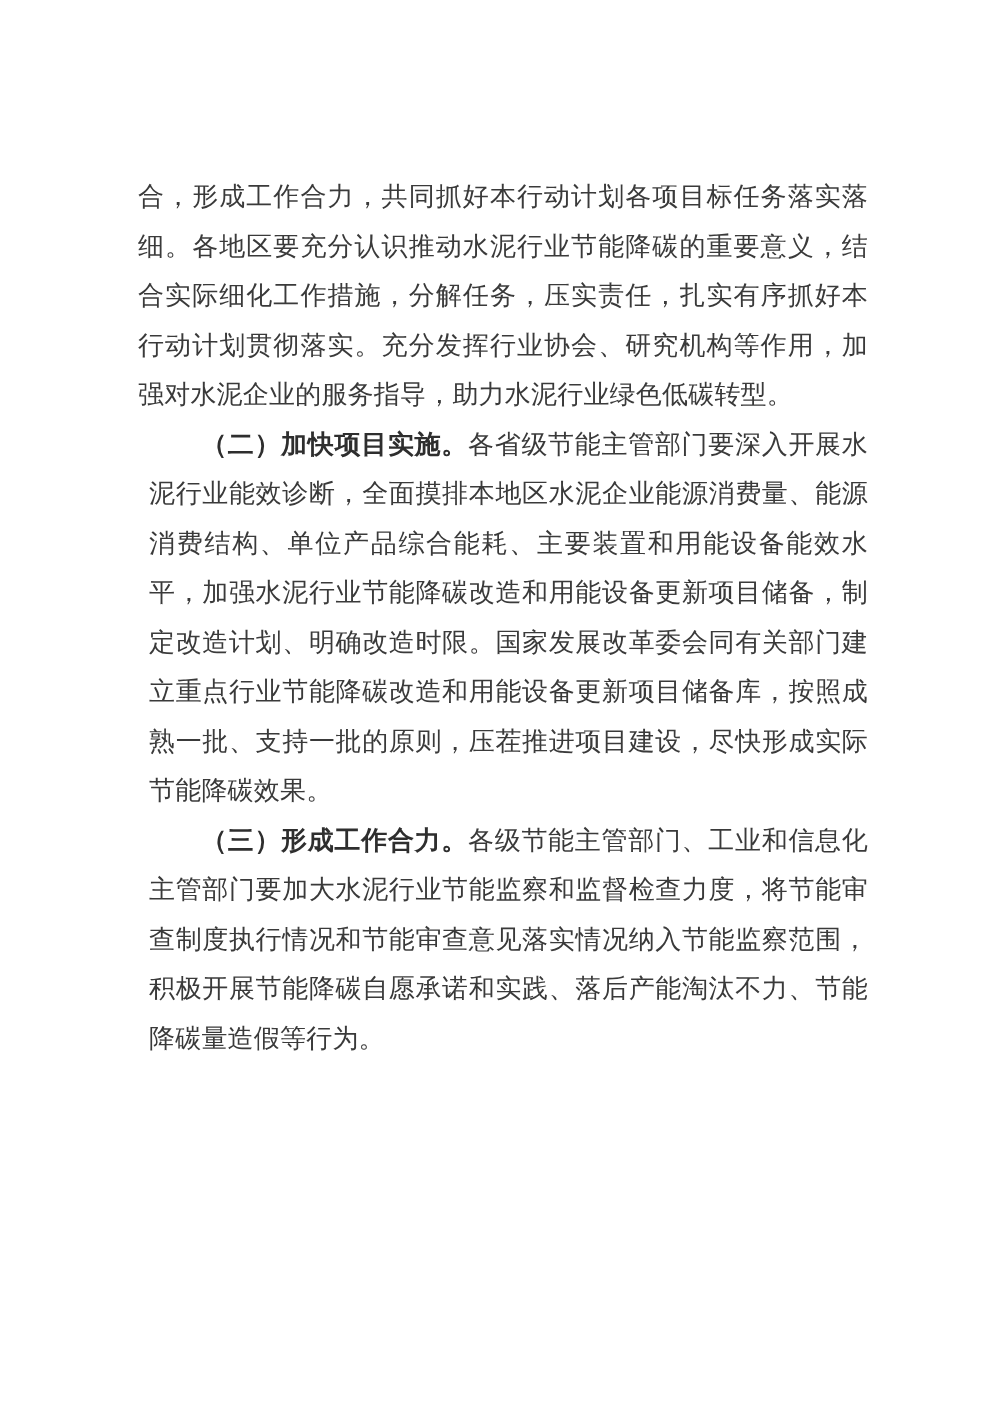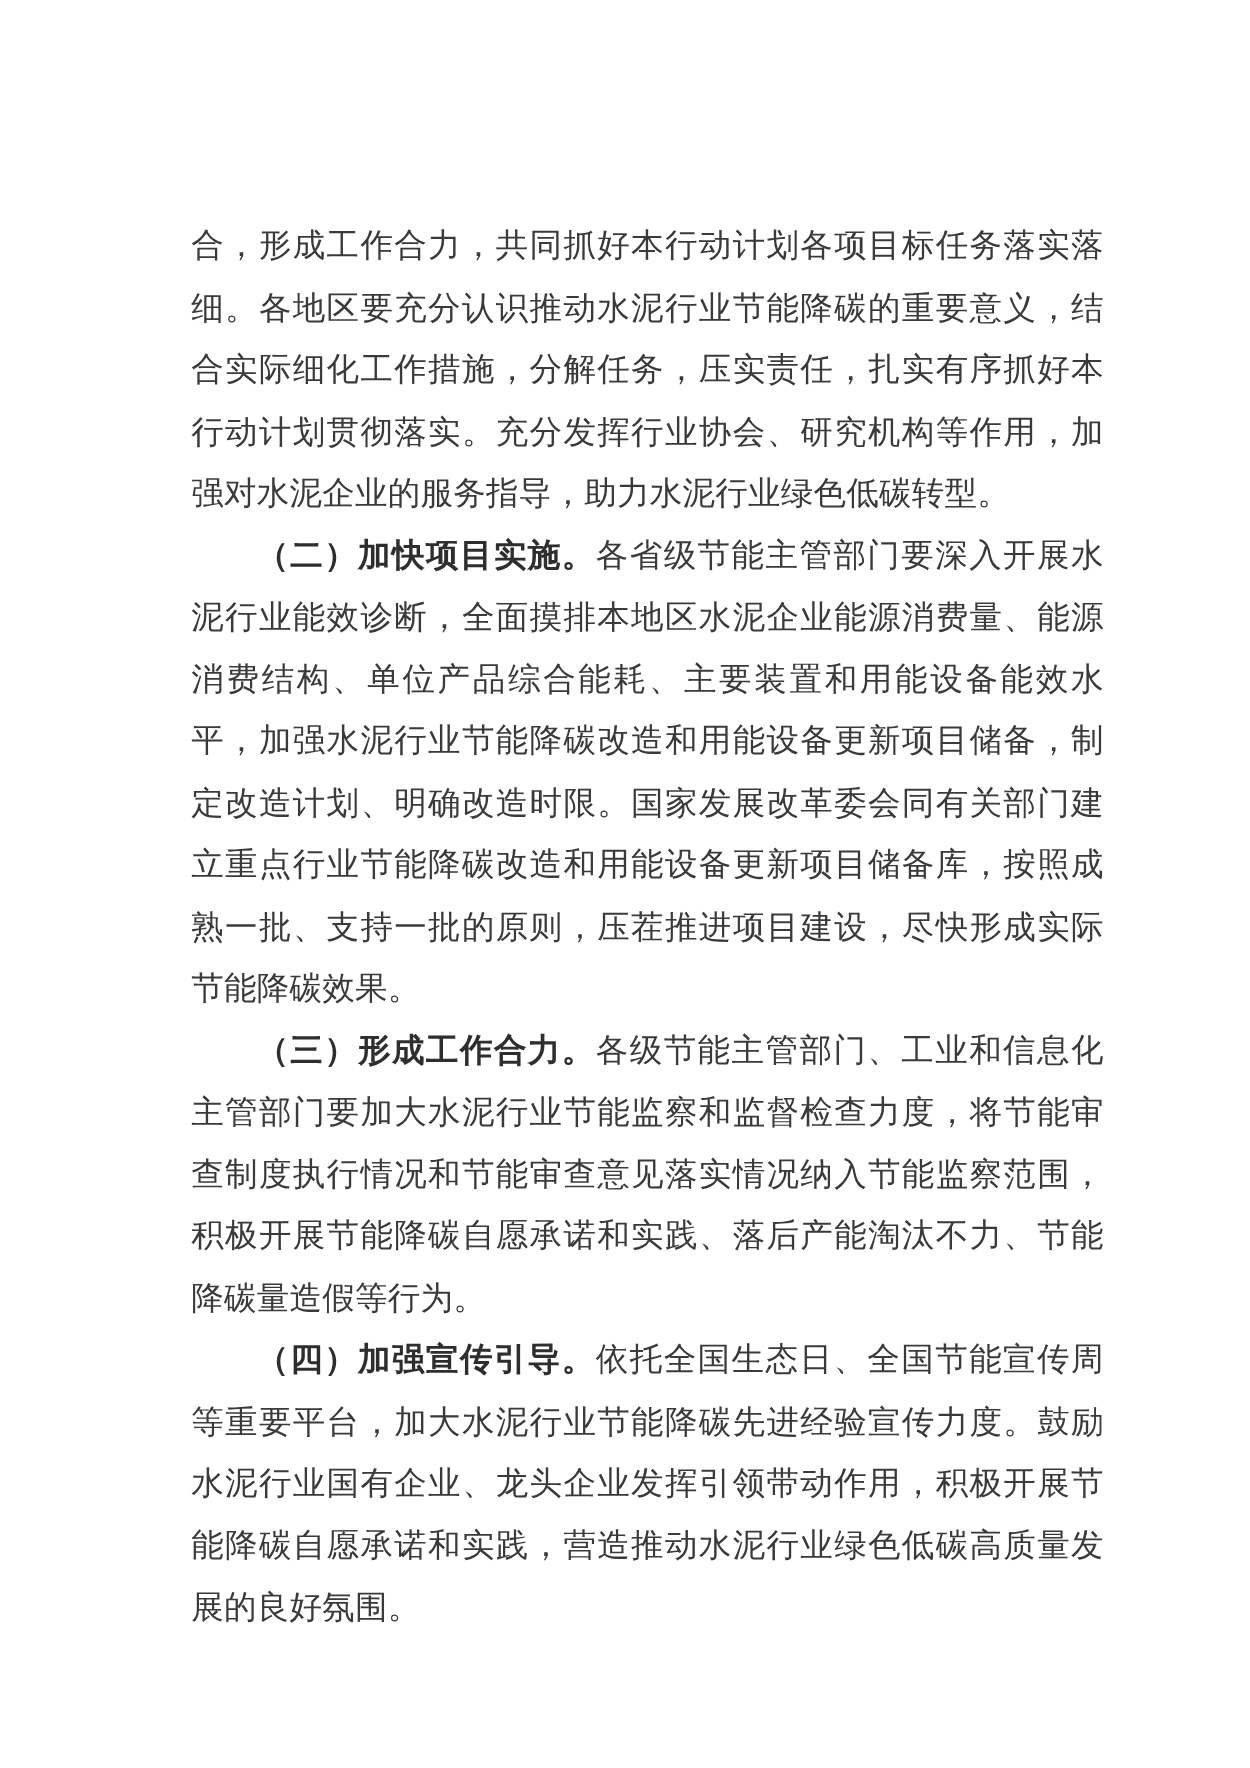--- a/index.html
+++ b/index.html
@@ -10,50 +10,50 @@
   .page {
     position: relative;
     width: 1000px;
     height: 1414px;
     background: #ffffff;
     overflow: hidden;
     font-family: "Liberation Serif", "DejaVu Serif", serif;
   }
   .text-block {
     position: absolute;
-    left: 153px;
+    left: 138px;
     top: 172px;
     width: 730px;
     color: #3a3a3a;
     font-size: 26px;
     line-height: 49.5px;
     text-align: justify;
     text-justify: inter-character;
     letter-spacing: 0.2px;
   }
   .para {
     margin: 0;
     padding: 0;
   }
   .para.indent {
     text-indent: 2em;
+    margin-left: 11px;
   }
   .lead {
     font-weight: 700;
     color: #2e2e2e;
   }
 </style>
 </head>
 <body>
 
 <div class="page">
   <div class="text-block">
 
     <p class="para"><span>合，形成工作合力，共同抓好本行动计划各项目标任务落实落细。各地区要充分认识推动水泥行业节能降碳的重要意义，结合实际细化工作措施，分解任务，压实责任，扎实有序抓好本行动计划贯彻落实。充分发挥行业协会、研究机构等作用，加强对水泥企业的服务指导，助力水泥行业绿色低碳转型。</span></p>
 
     <p class="para indent"><b class="lead">（二）加快项目实施。</b><span>各省级节能主管部门要深入开展水泥行业能效诊断，全面摸排本地区水泥企业能源消费量、能源消费结构、单位产品综合能耗、主要装置和用能设备能效水平，加强水泥行业节能降碳改造和用能设备更新项目储备，制定改造计划、明确改造时限。国家发展改革委会同有关部门建立重点行业节能降碳改造和用能设备更新项目储备库，按照成熟一批、支持一批的原则，压茬推进项目建设，尽快形成实际节能降碳效果。</span></p>
 
     <p class="para indent"><b class="lead">（三）形成工作合力。</b><span>各级节能主管部门、工业和信息化主管部门要加大水泥行业节能监察和监督检查力度，将节能审查制度执行情况和节能审查意见落实情况纳入节能监察范围，积极开展节能降碳自愿承诺和实践、落后产能淘汰不力、节能降碳量造假等行为。</span></p>
 
-    <p class="para indent"><b class="lead">（四）加强宣传引导。</b><span>依托全国生态日、全国节能宣传周等重要平台，加大水泥行业节能降碳先进经验宣传力度。鼓励水泥行业国有企业、龙头企业发挥引领带动作用，积极开展节能降碳自愿承诺和实践，营造推动水泥行业绿色低碳高质量发展的良好氛围。</span></p>
 
   </div>
 </div>
 
 </body></html>

